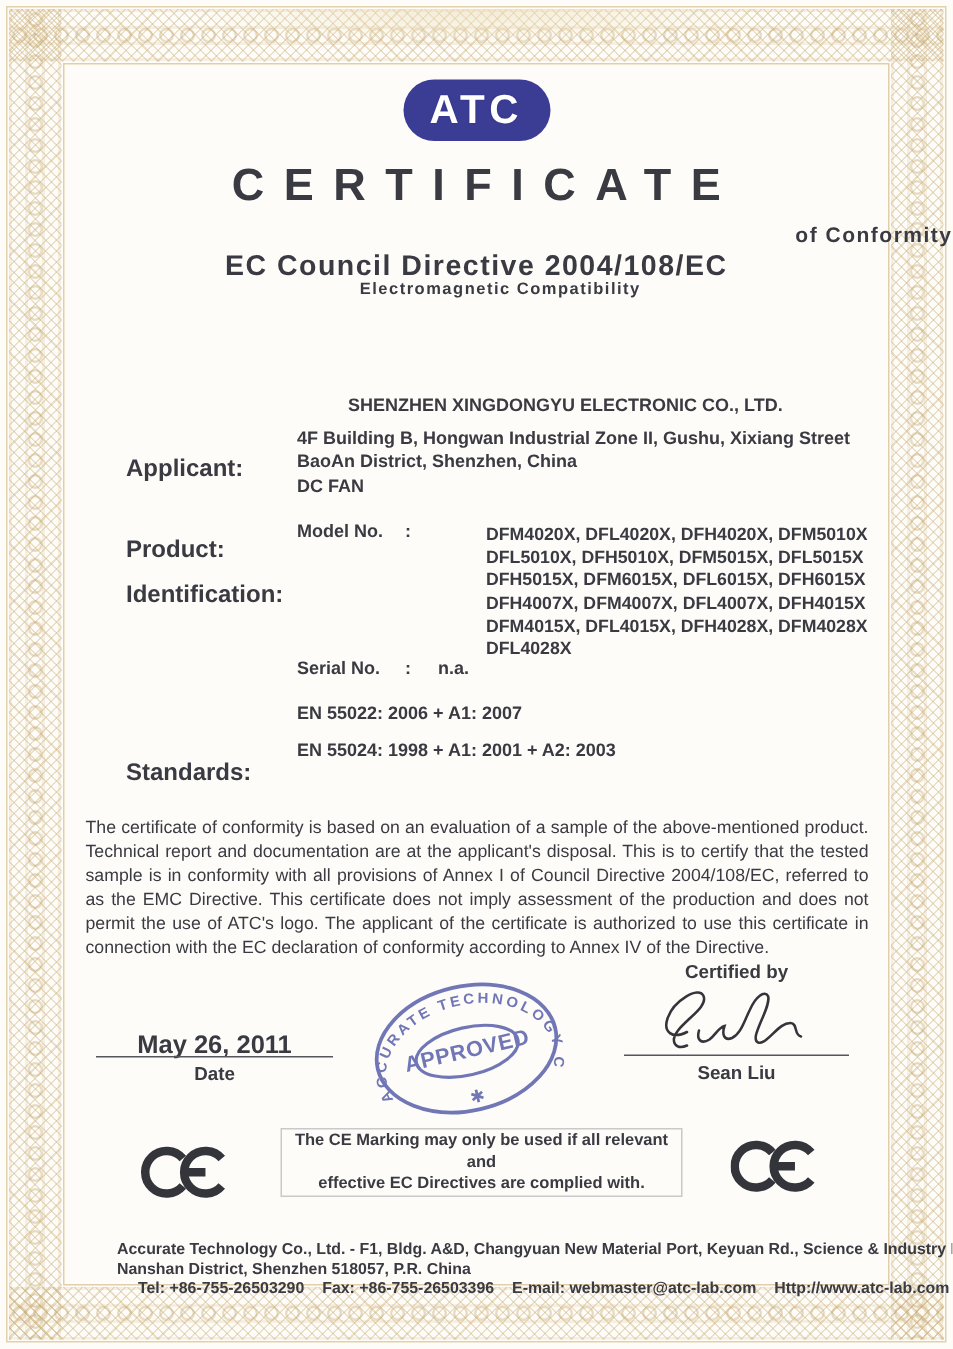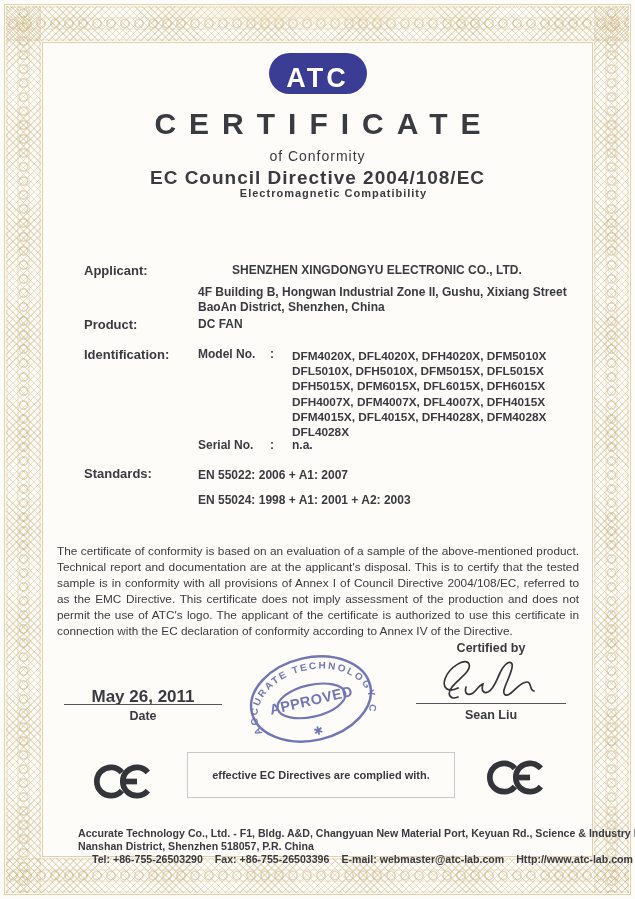--- a/index.html
+++ b/index.html
@@ -42,36 +42,36 @@
   .watermark-top {
     position:absolute; top:6px; left:60px; right:60px; height:46px; pointer-events:none;
     background:radial-gradient(ellipse 280px 34px at 50% 0%, rgba(238,224,189,.6), rgba(238,224,189,0) 72%);
   }
 
   
   .logo-pill {
     position:absolute; top:53px; left:50%; transform:translateX(-50%);
     width:98px; height:41px; border-radius:21px;
     background:#3b3d95;
-    display:flex; align-items:flex-end; justify-content:center;
+    display:flex; align-items:center; justify-content:center;
     color:#ffffff; font-weight:bold; font-size:27px; letter-spacing:3px;
     text-shadow:0 0 1px #2c2d73;
   }
   .cert-title {
     position:absolute; top:107px; left:0; width:100%;
     text-align:center; font-size:30px; font-weight:bold;
     letter-spacing:13px; text-indent:13px; color:#3a3a42;
   }
-  .cert-sub { position:absolute; top:148px; left:0; width:100%; text-align:center; font-size:14px; font-weight:normal; letter-spacing:1px; }
+  .cert-sub { position:absolute; top:148px; left:0; width:100%; text-align:right; font-size:14px; font-weight:bold; letter-spacing:1px; }
   .cert-directive { position:absolute; top:167px; left:0; width:100%; text-align:center; font-size:19px; font-weight:bold; letter-spacing:1px; }
   .cert-emc { position:absolute; top:187px; left:16px; width:100%; text-align:center; font-size:11px; font-weight:bold; letter-spacing:1px; }
   .registration { position:absolute; top:230px; left:0; width:100%; text-align:center; font-size:14.5px; font-weight:bold; letter-spacing:.5px; }
 
   
-  .lbl  { position:absolute; left:84px; font-size:13px; font-weight:bold; }
+  .lbl  { position:absolute; left:84px; font-size:16px; font-weight:bold;margin-top:41px; }
   .val  { position:absolute; left:198px; font-size:12px; font-weight:bold; }
   .val3 { position:absolute; left:292px; font-size:12px; font-weight:bold; }
   .colon{ position:absolute; left:270px; font-size:12px; font-weight:bold; }
   .model-lines div { font-size:11.8px; font-weight:bold; line-height:15.2px; white-space:nowrap; }
 
   .paragraph {
     position:absolute; top:543px; left:57px; width:522px;
     font-size:11.8px; line-height:16px; text-align:justify; color:#3a3a42;
   }
 
@@ -131,21 +131,21 @@
     <div>4F Building B, Hongwan Industrial Zone II, Gushu, Xixiang Street</div>
     <div>BaoAn District, Shenzhen, China</div>
   </div>
 
   <div class="lbl" style="top:317px;">Product:</div>
   <div class="val" style="top:317px;">DC FAN</div>
 
   <div class="lbl" style="top:347px;">Identification:</div>
   <div class="val" style="top:347px;">Model No.</div>
   <div class="colon" style="top:347px;">:</div>
-  <div class="val3 model-lines" style="top:349px;">
+  <div class="val3 model-lines" style="top:349px;margin-left:32px;">
     <div>DFM4020X, DFL4020X, DFH4020X, DFM5010X</div>
     <div>DFL5010X, DFH5010X, DFM5015X, DFL5015X</div>
     <div>DFH5015X, DFM6015X, DFL6015X, DFH6015X</div>
     <div>DFH4007X, DFM4007X, DFL4007X, DFH4015X</div>
     <div>DFM4015X, DFL4015X, DFH4028X, DFM4028X</div>
     <div>DFL4028X</div>
   </div>
   <div class="val" style="top:438px;">Serial No.</div>
   <div class="colon" style="top:438px;">:</div>
   <div class="val3" style="top:438px;">n.a.</div>
@@ -186,20 +186,21 @@
   <div class="date-label">Date</div>
 
   <svg class="ce-left" width="60" height="37" viewBox="0 0 74 44">
     <g stroke="#34343b" stroke-width="7" fill="none">
       <path d="M34.4,10.75 A17.5,17.5 0 1 0 34.4,33.25"></path>
       <path d="M66.4,10.75 A17.5,17.5 0 1 0 66.4,33.25"></path>
       <path d="M35.5,22 L53,22"></path>
     </g>
   </svg>
   <div class="ce-box">
+    <div>The CE Marking may only be used if all relevant and</div>
     <div>effective EC Directives are complied with.</div>
   </div>
   <svg class="ce-right" width="60" height="37" viewBox="0 0 74 44">
     <g stroke="#34343b" stroke-width="7" fill="none">
       <path d="M34.4,10.75 A17.5,17.5 0 1 0 34.4,33.25"></path>
       <path d="M66.4,10.75 A17.5,17.5 0 1 0 66.4,33.25"></path>
       <path d="M35.5,22 L53,22"></path>
     </g>
   </svg>
 

